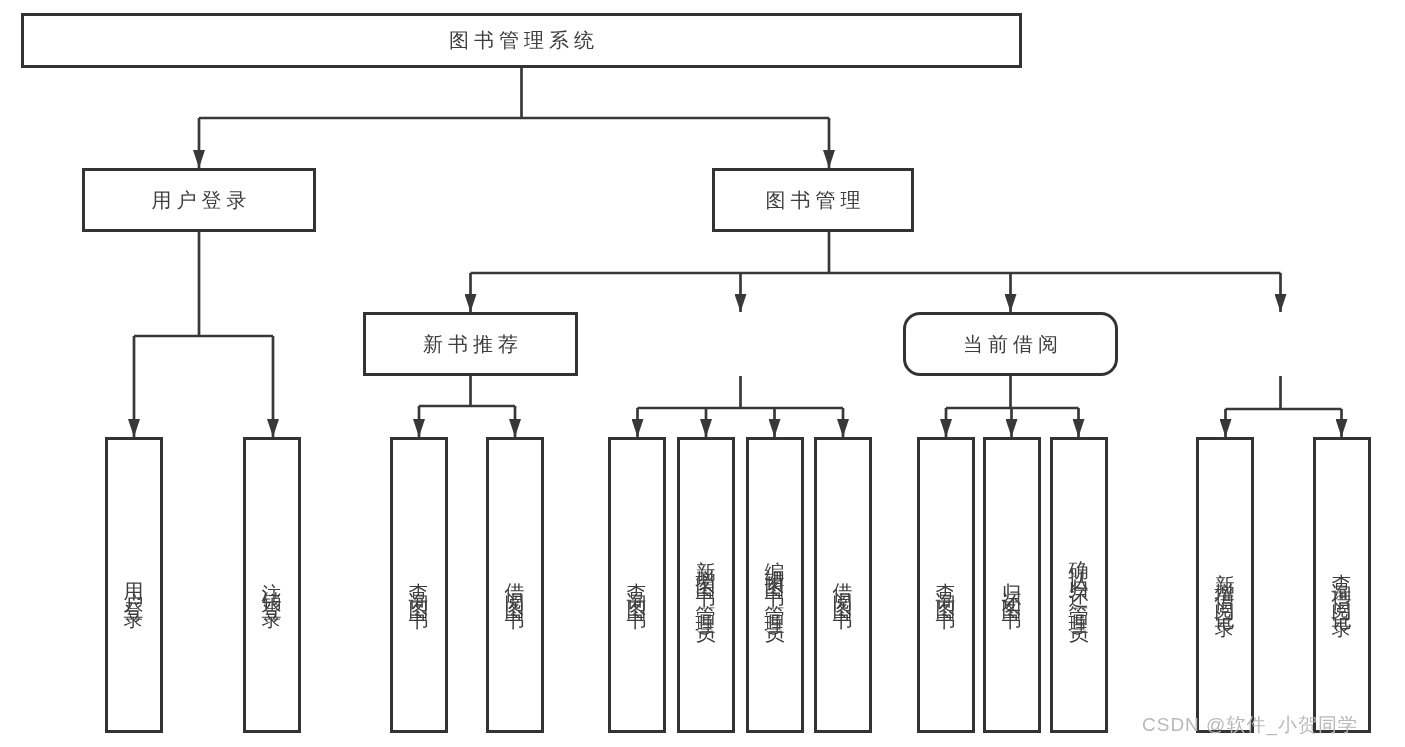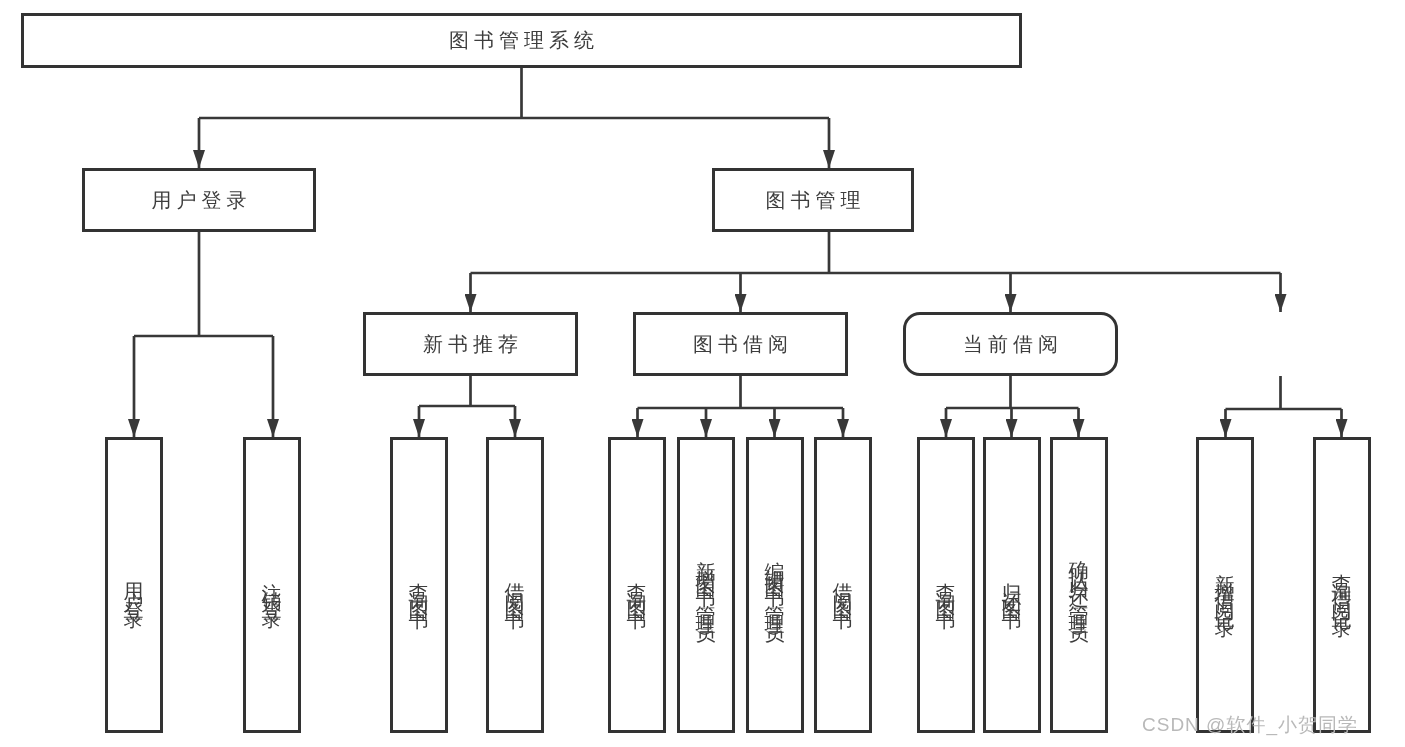--- a/index.html
+++ b/index.html
@@ -112,21 +112,20 @@
       <path d="M1341.5,409 V437" marker-end="url(#ah)"></path>
     </g>
   </svg>
 
   <div class="box h" style="left:21px; top:13px; width:1001px; height:55px;">图书管理系统</div>
 
   <div class="box h" style="left:82px; top:168px; width:234px; height:64px;">用户登录</div>
   <div class="box h" style="left:712px; top:168px; width:202px; height:64px;">图书管理</div>
 
   <div class="box h" style="left:363px; top:312px; width:215px; height:64px;">新书推荐</div>
-  <div class="box h" style="left:633px; top:312px; width:215px; height:64px;">图书借阅</div>
   <div class="box h" style="left:903px; top:312px; width:215px; height:64px;border-radius:17px;">当前借阅</div>
 
   <div class="box v" style="left:105px; top:437px; width:58px; height:296px;">
     <span>用户登录</span>
   </div>
   <div class="box v" style="left:243px; top:437px; width:58px; height:296px;">
     <span>注销登录</span>
   </div>
 
   <div class="box v" style="left:390px; top:437px; width:58px; height:296px;">

